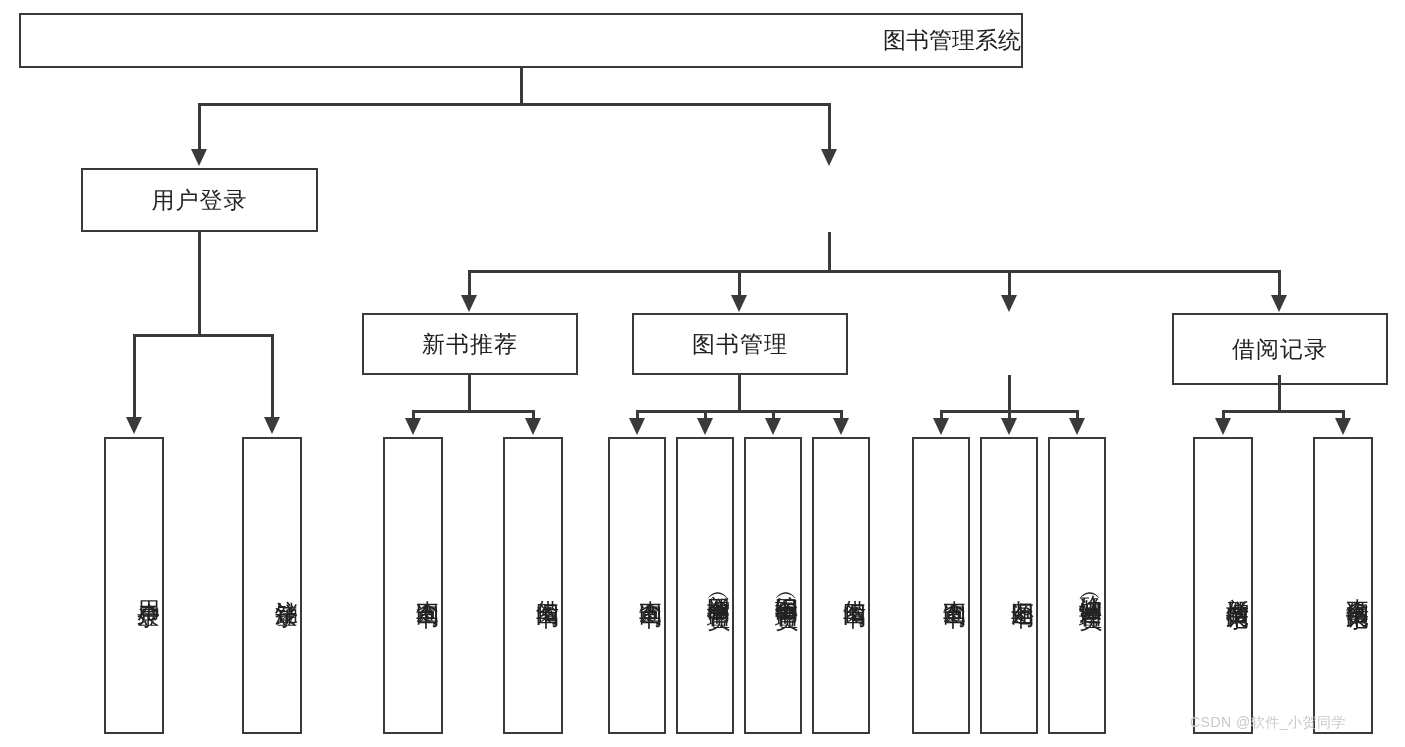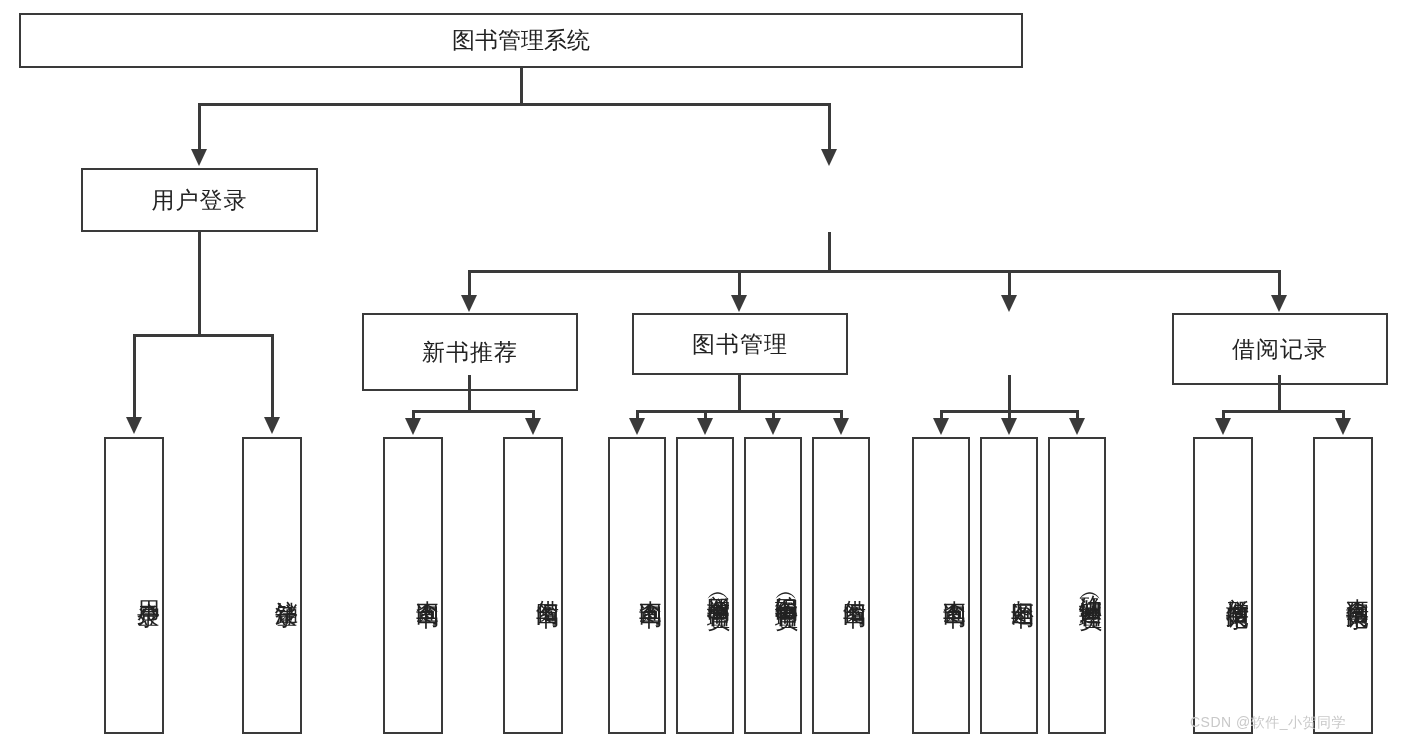--- a/index.html
+++ b/index.html
@@ -52,21 +52,21 @@
     font-size:14px;
     white-space:nowrap;
     letter-spacing:0.5px;
   }
 </style>
 </head>
 <body>
 
 <div id="canvas">
 
-  <div class="node root" style="left:19px;top:13px;width:1004px;height:55px;">
+  <div class="node root" style="left:19px;top:13px;width:1004px;height:55px;justify-content:flex-end;">
     <span class="lbl">图书管理系统</span>
   </div>
 
   <div class="linev" style="left:520px;top:68px;height:36px;"></div>
 
   <div class="lineh" style="left:198px;top:103px;width:633px;"></div>
 
   <div class="linev" style="left:198px;top:103px;height:48px;"></div>
   <div class="arrow" style="left:191px;top:149px;"></div>
   <div class="linev" style="left:828px;top:103px;height:48px;"></div>
@@ -95,21 +95,21 @@
 
   <div class="linev" style="left:468px;top:270px;height:27px;"></div>
   <div class="arrow" style="left:461px;top:295px;"></div>
   <div class="linev" style="left:738px;top:270px;height:27px;"></div>
   <div class="arrow" style="left:731px;top:295px;"></div>
   <div class="linev" style="left:1008px;top:270px;height:27px;"></div>
   <div class="arrow" style="left:1001px;top:295px;"></div>
   <div class="linev" style="left:1278px;top:270px;height:27px;"></div>
   <div class="arrow" style="left:1271px;top:295px;"></div>
 
-  <div class="node h" style="left:362px;top:313px;width:216px;height:78px;">
+  <div class="node h" style="left:362px;top:313px;width:216px;height:62px;">
     <span class="lbl">新书推荐</span>
   </div>
   <div class="node h" style="left:632px;top:313px;width:216px;height:62px;">
     <span class="lbl">图书管理</span>
   </div>
   <div class="node h" style="left:1172px;top:313px;width:216px;height:72px;">
     <span class="lbl">借阅记录</span>
   </div>
 
   <div class="linev" style="left:468px;top:375px;height:37px;"></div>

